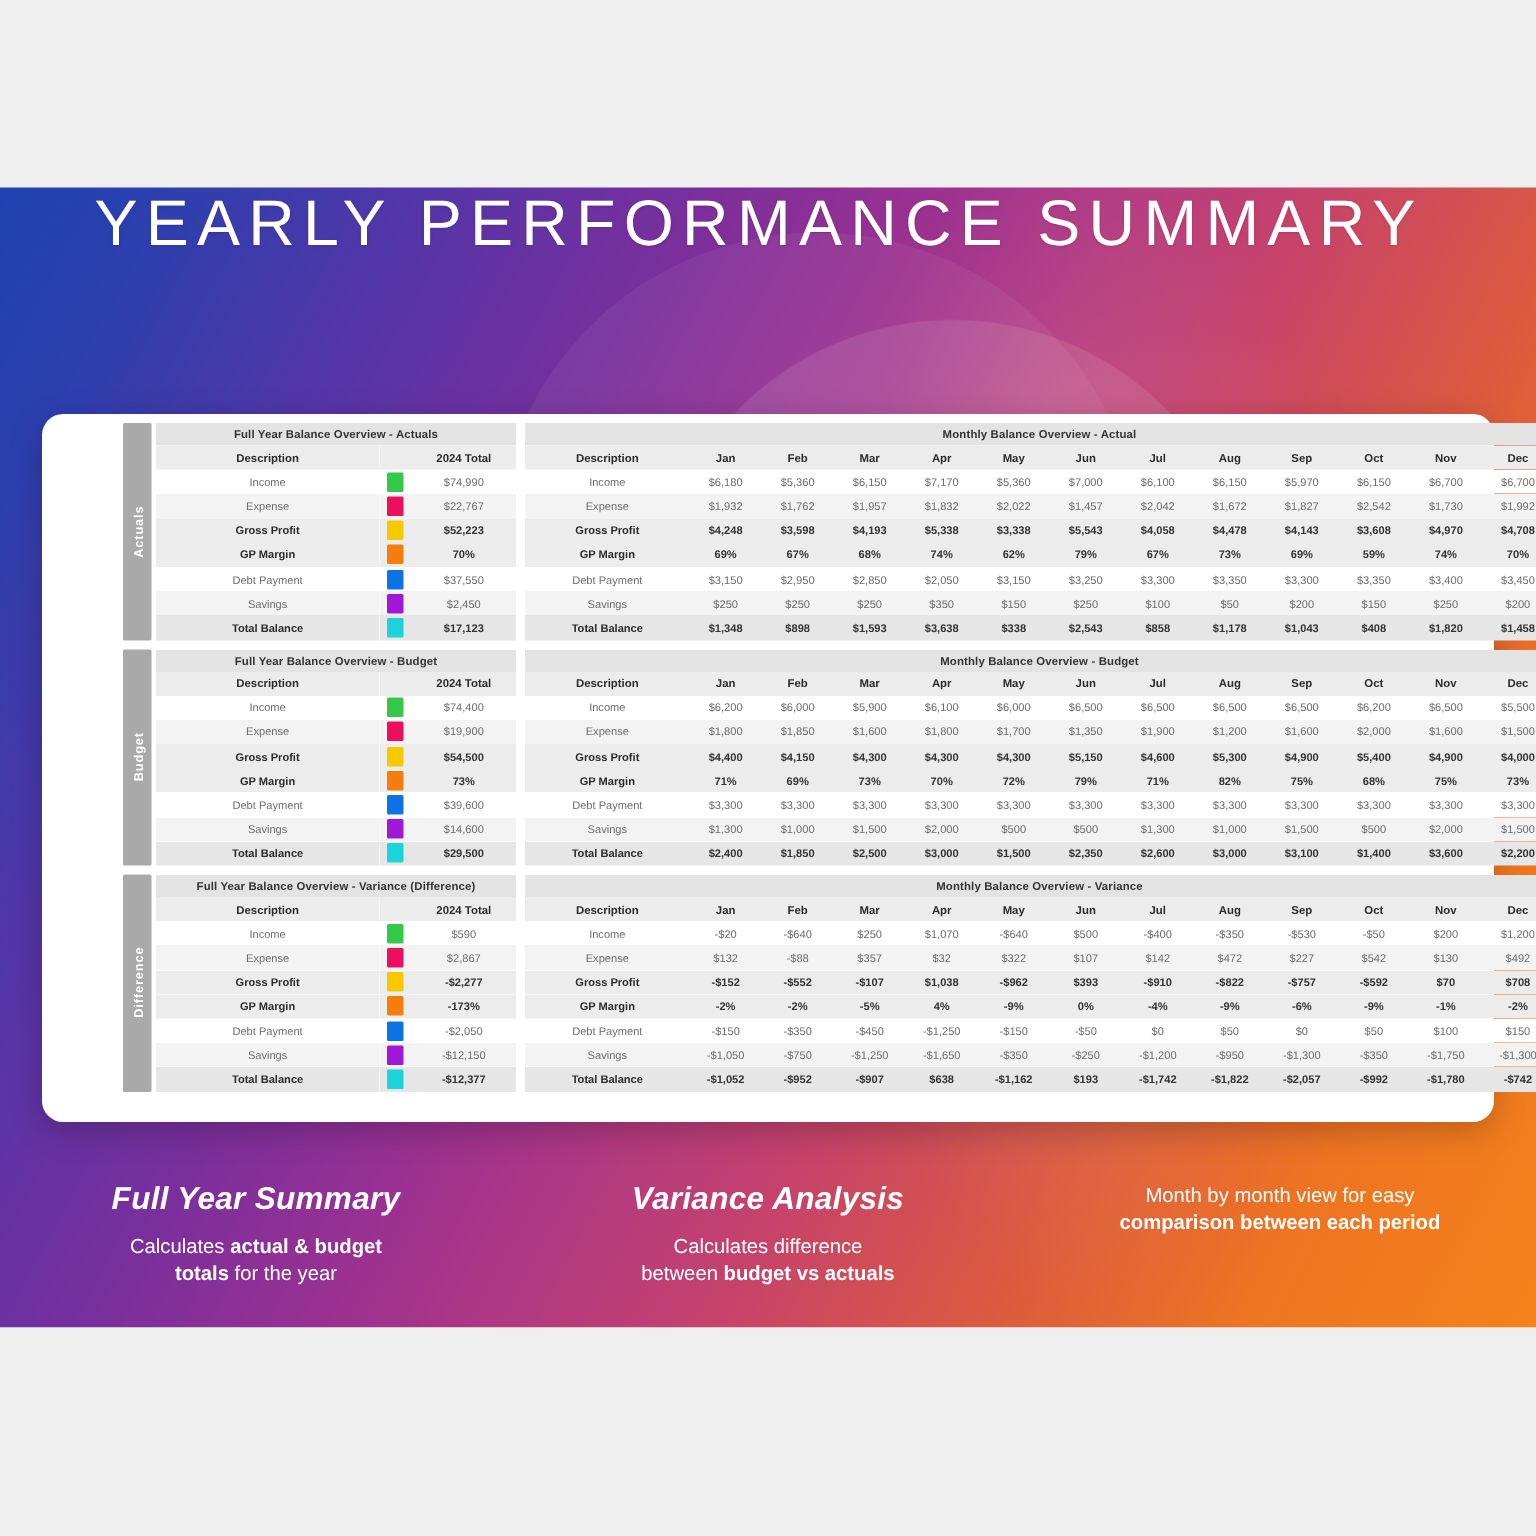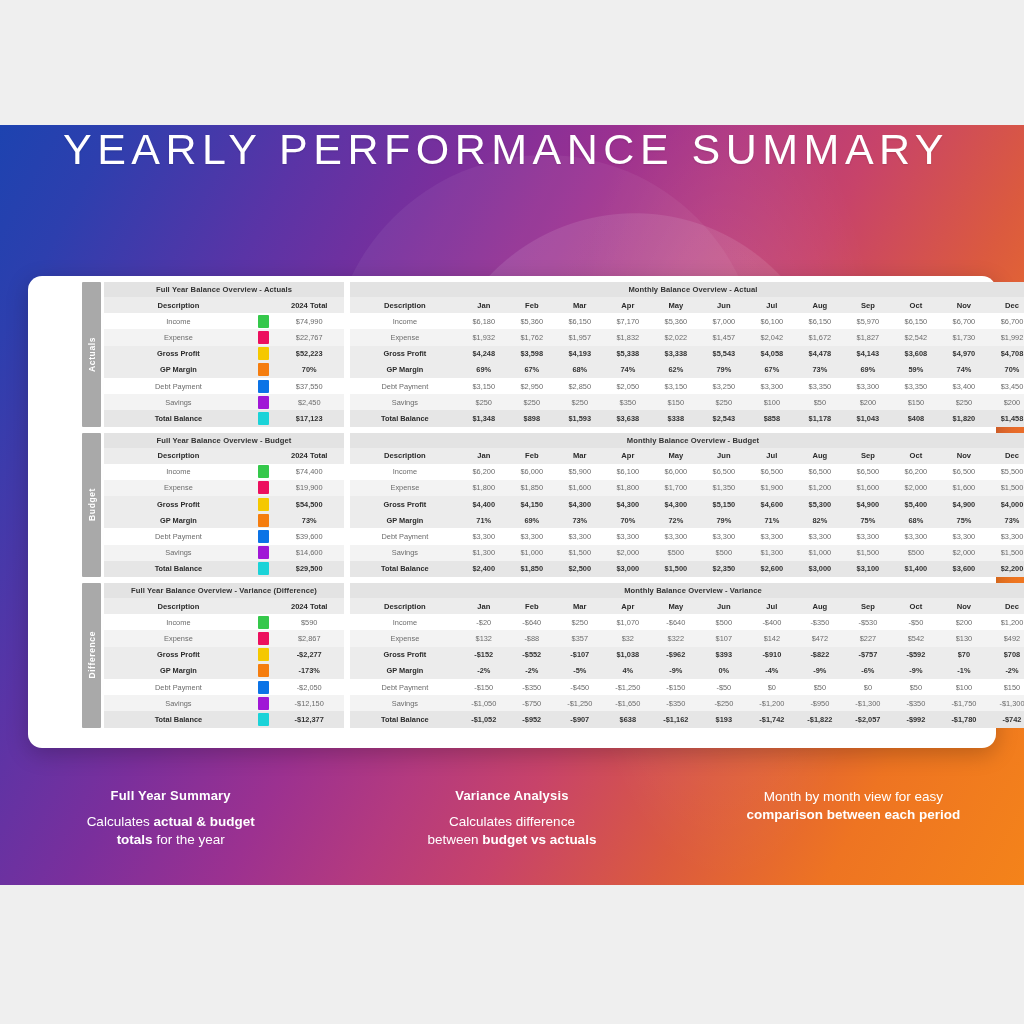--- a/index.html
+++ b/index.html
@@ -113,22 +113,23 @@
   .monthly col.m1{width:16%;}
 
   
   .features{
     position:absolute;left:0;top:780px;width:1024px;height:100px;
     display:flex;align-items:flex-start;justify-content:space-around;
     padding-top:8px;box-sizing:border-box;
   }
   .feature{width:300px;text-align:center;color:#fff;}
   .feature h3{
-    margin:0 0 10px 0;font-size:13px;font-weight:bold;letter-spacing:.2px;
+    margin:0 0 10px 0;font-size:21px;font-weight:bold;letter-spacing:.2px;
     font-family:"Liberation Sans",sans-serif;
+    font-style:italic;
   }
   .feature p{
     margin:0;font-size:13.5px;line-height:18px;font-weight:400;
     font-family:"Liberation Sans",sans-serif;
   }
   .feature p b{font-weight:bold;}
 
   
   .footer{
     position:absolute;left:0;top:885px;width:1024px;height:139px;background:#efefef;

